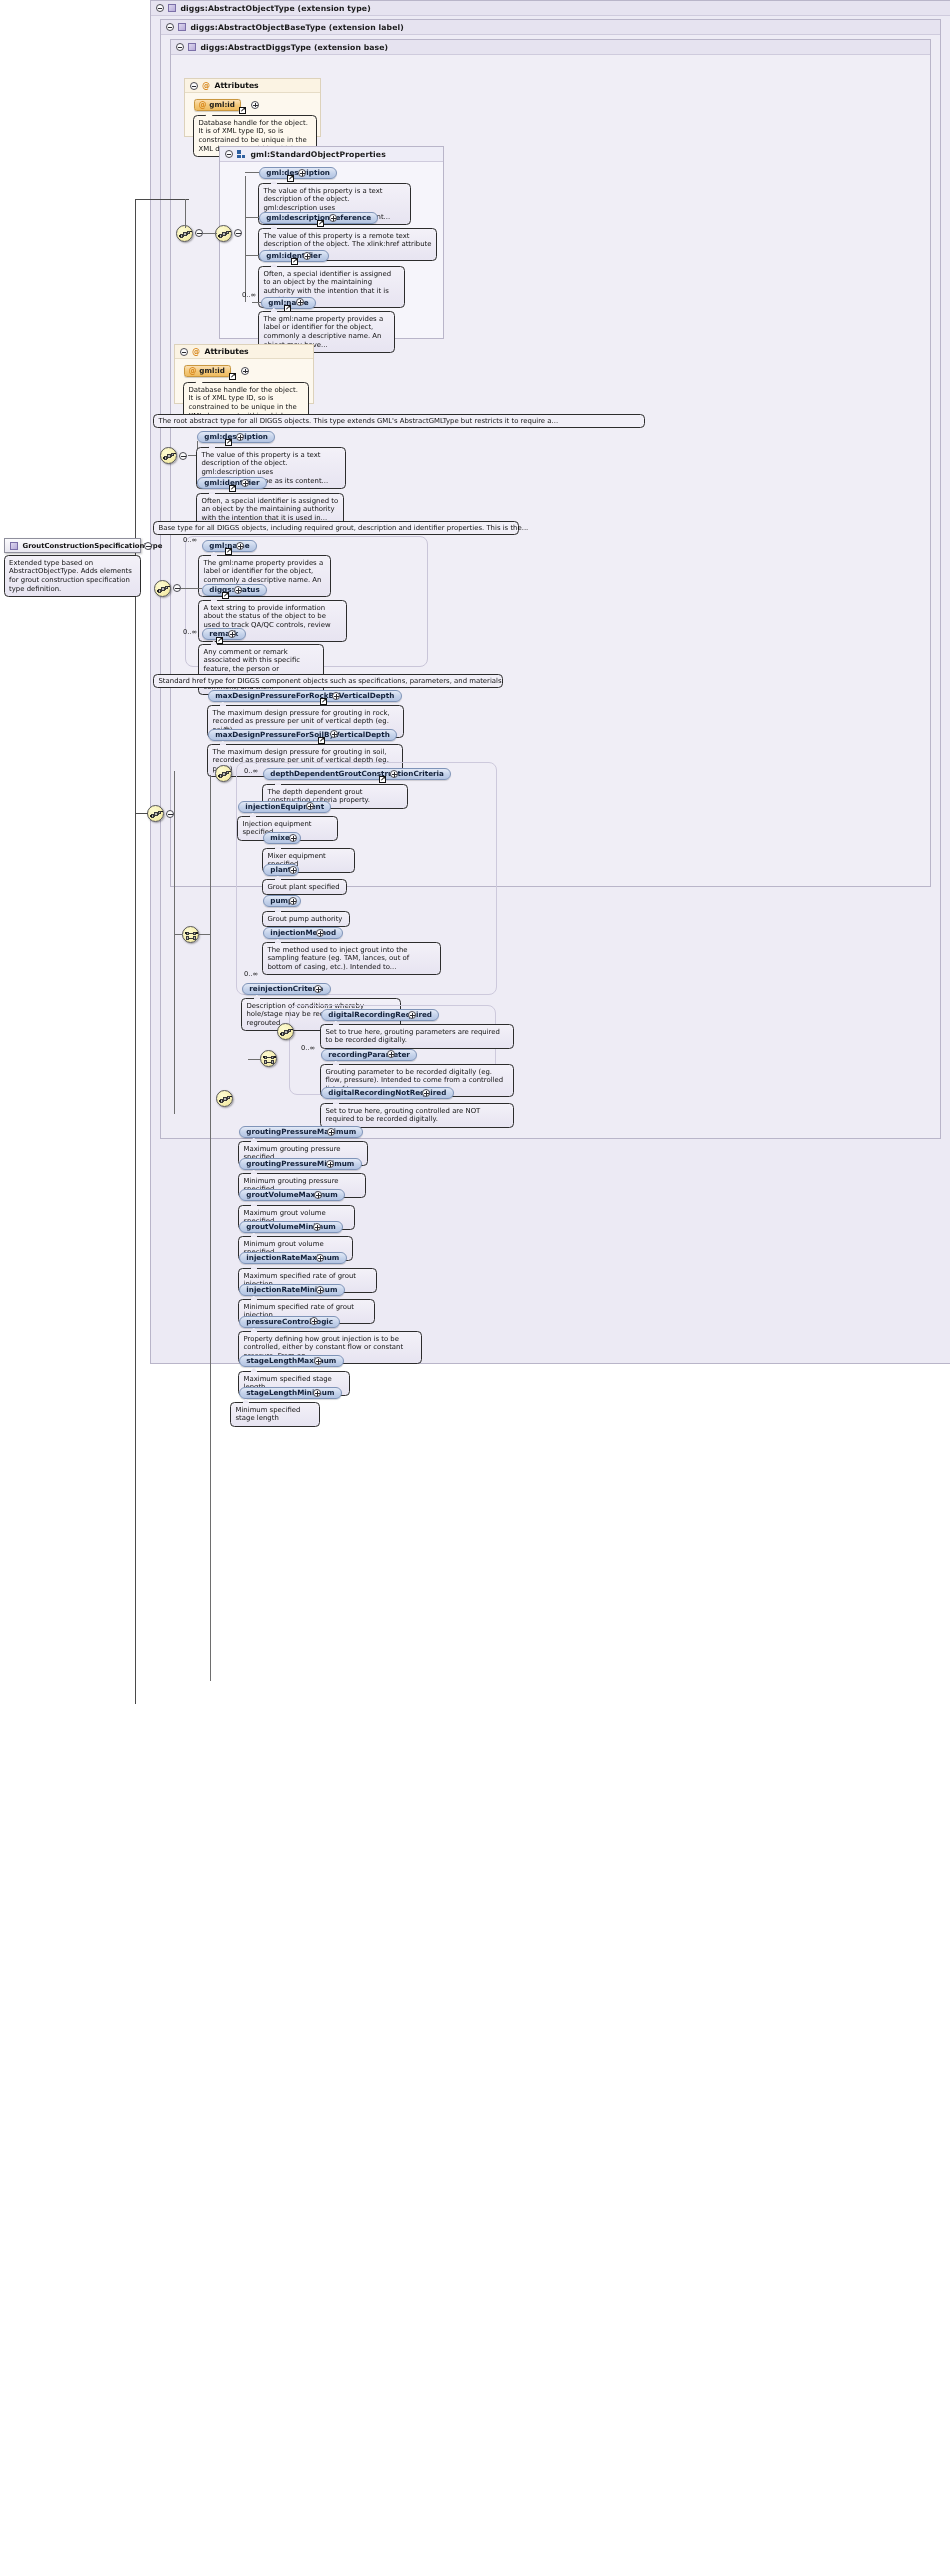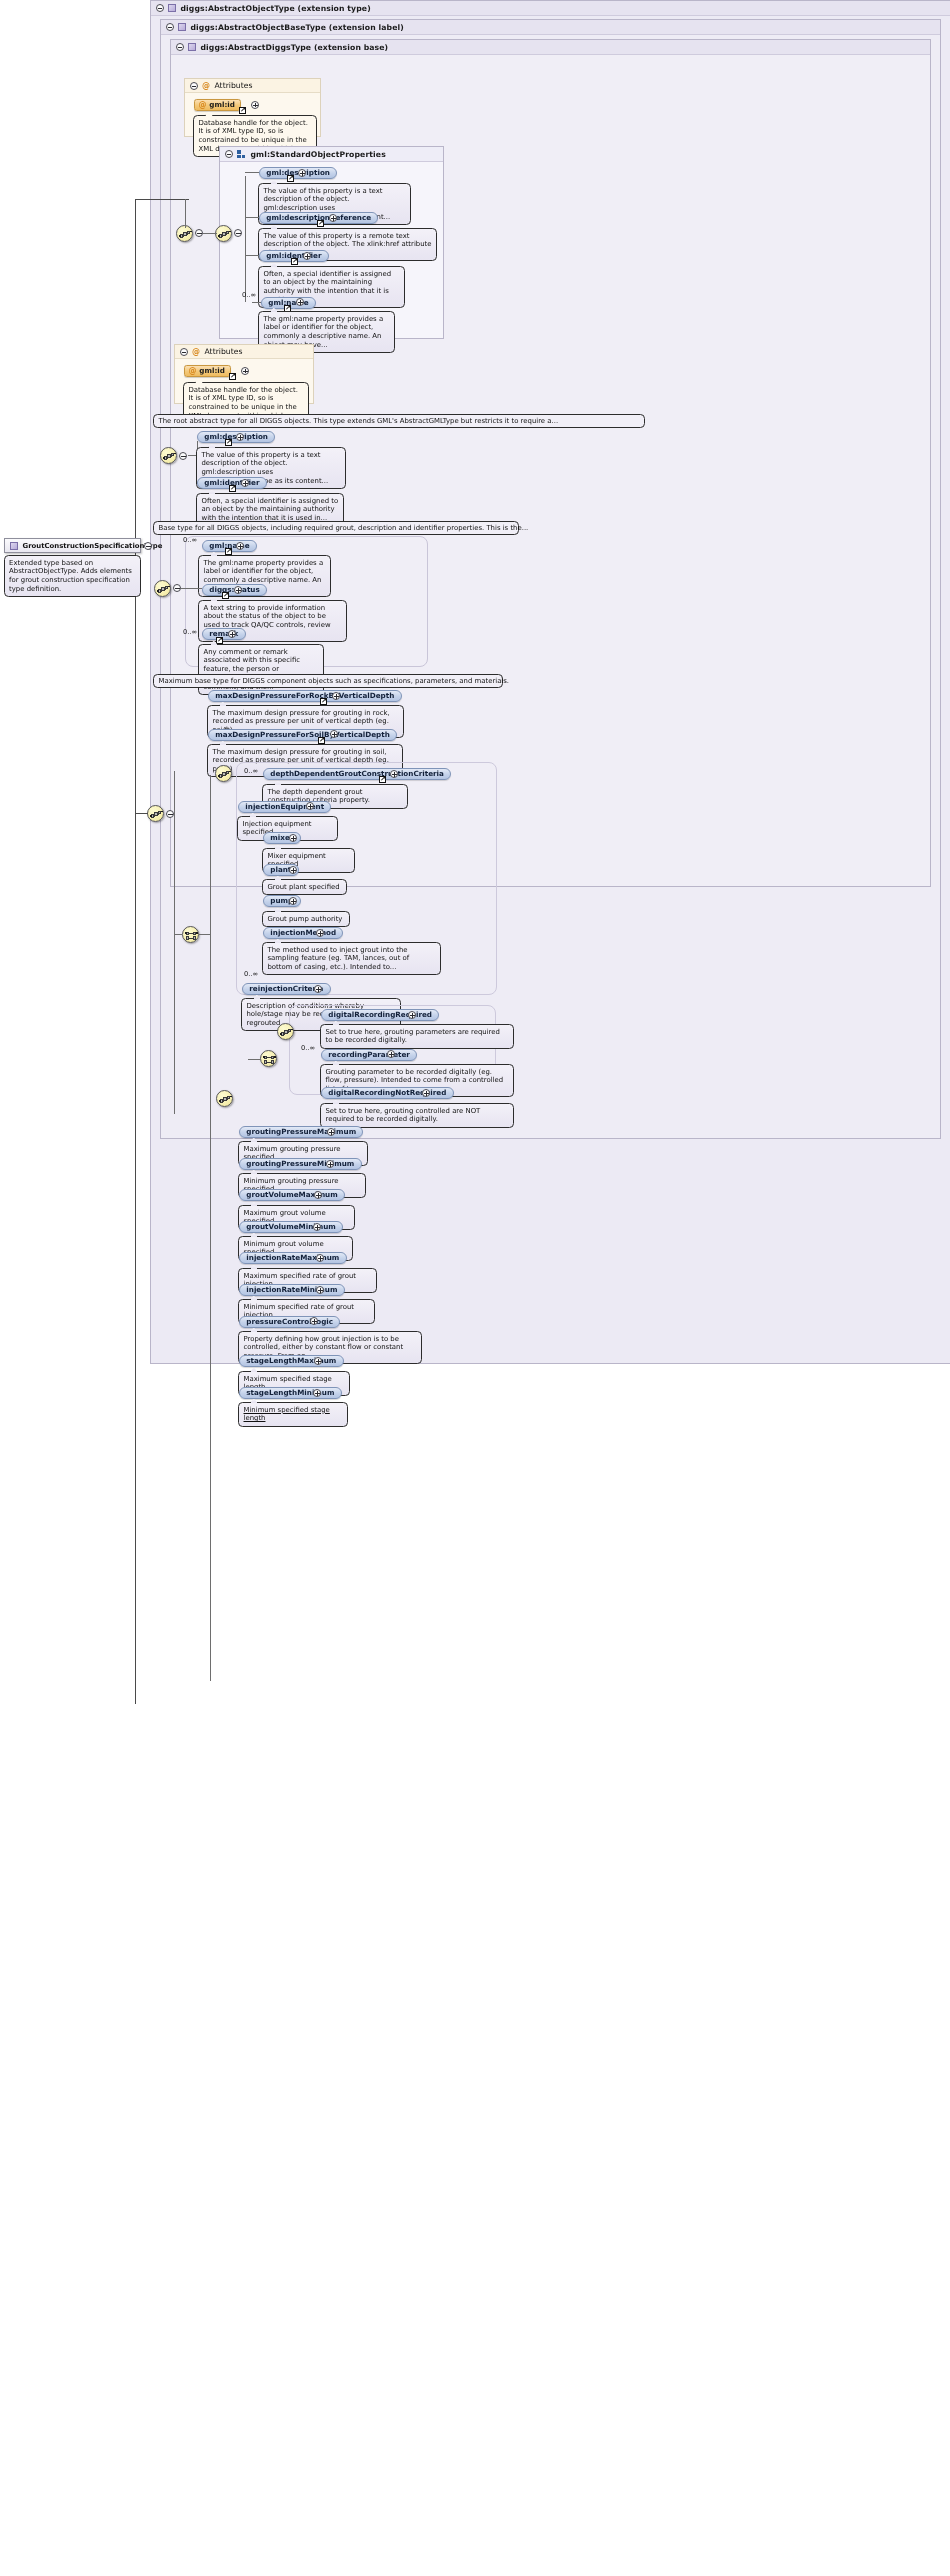--- a/index.html
+++ b/index.html
@@ -29,21 +29,21 @@
 
   
   .tsq { width:8px; height:8px; flex:0 0 auto; border:0.9px solid #7b6fa8;
     background:linear-gradient(135deg,#ddd7ee 0%,#b7abd9 100%); }
 
   
   .attrbox { position:absolute; background:#fdf8ee; border:0.9px solid #ddd2bb; }
   .attrhdr { position:absolute; left:0; top:0; height:14.4px; width:100%;
     display:flex; align-items:center; gap:4.5px; padding-left:4.5px;
     background:#fbf3e3; border-bottom:0.9px solid #e6dcc6; }
-  .attrhdr .lbl { font-size:7.7px; font-weight:normal; }
+  .attrhdr .lbl { font-size:7.7px; font-weight:bold; }
   .atsign { color:#d98b22; font-weight:bold; font-size:8px; line-height:1; }
 
   
   .attrpill { position:absolute; height:11.7px; padding:0 5.4px 0 3.6px;
     display:flex; align-items:center; gap:2.7px;
     border:0.9px solid #c9973f; border-radius:2.7px;
     background:linear-gradient(180deg,#fbe0b4 0%,#f3c879 55%,#eebb5f 100%);
     font-size:7.2px; font-weight:bold; color:#1b1b1b; white-space:nowrap;
     box-shadow:0 0.9px 0.9px rgba(0,0,0,.18);
   }
@@ -358,21 +358,21 @@
     <span>remark</span>
   </div>
   <span class="lnk" style="left:216px; top:637px;"></span>
   <span class="pmc plus" style="left:228px; top:630px;"></span>
   <div class="note" style="left:198px; top:644px; width:126px;">
     <span class="tail"></span>
     <span>Any comment or remark associated with this specific feature, the person or organization making the comment, and the...</span>
   </div>
 
   <div class="docstrip" style="left:153px; top:674px; width:350px;">
-    <span>Maximum base type for DIGGS component objects such as specifications, parameters, and materials.</span>
+    <span>Standard href type for DIGGS component objects such as specifications, parameters, and materials.</span>
   </div>
 
   <div class="elpill" style="left:208px; top:690px;">
     <span>maxDesignPressureForRockByVerticalDepth</span>
   </div>
   <span class="lnk" style="left:320px; top:698px;"></span>
   <span class="pmc plus" style="left:332px; top:692px;"></span>
   <div class="note" style="left:207px; top:705px; width:197px;">
     <span class="tail"></span>
     <span>The maximum design pressure for grouting in rock, recorded as pressure per unit of vertical depth (eg. psi/ft)</span>
@@ -637,19 +637,19 @@
   <span class="pmc plus" style="left:314px; top:1357px;"></span>
   <div class="note" style="left:238px; top:1371px; width:112px;">
     <span class="tail"></span>
     <span>Maximum specified stage length</span>
   </div>
 
   <div class="elpill" style="left:239px; top:1387px;">
     <span>stageLengthMinimum</span>
   </div>
   <span class="pmc plus" style="left:313px; top:1389px;"></span>
-  <div class="note" style="left:238px; top:1402px; width:110px;text-decoration:underline;">
+  <div class="note" style="left:230px; top:1402px; width:90px;">
     <span class="tail"></span>
     <span>Minimum specified stage length</span>
   </div>
 
 </div>
 
 
 </body></html>

